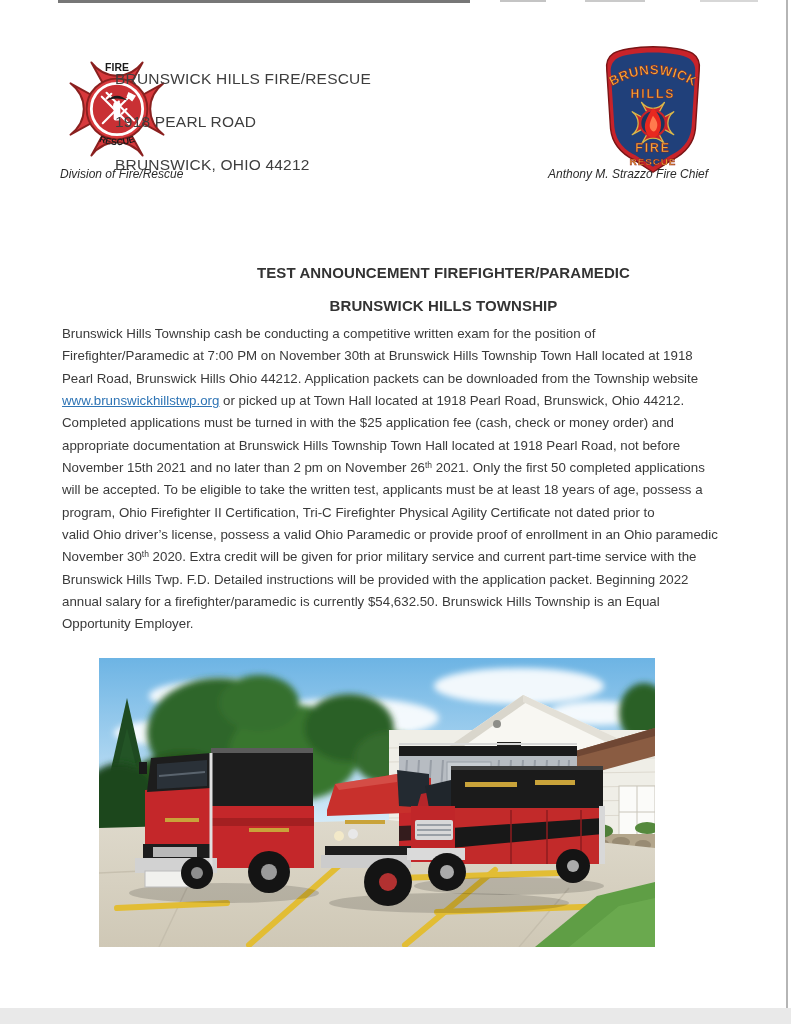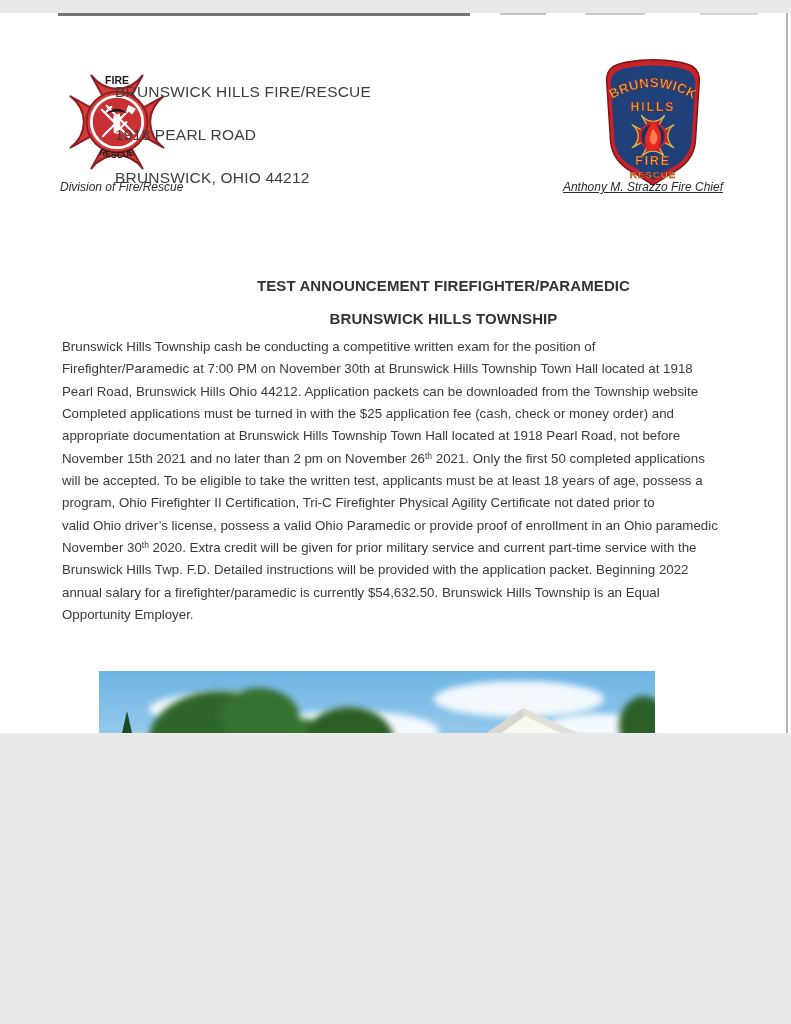--- a/index.html
+++ b/index.html
@@ -1,31 +1,31 @@
 <!DOCTYPE html>
 <html><head>
 <meta charset="utf-8">
 <style>
   html,body{margin:0;padding:0;background:#e9e9e9;}
-  .page{position:relative;width:791px;height:720px;background:#ffffff;margin:13px auto;
+  .page{position:relative;width:791px;height:1008px;background:#ffffff;margin:0 auto;
         font-family:"Liberation Sans",sans-serif;overflow:hidden;}
   
   .scan-top{position:absolute;left:58px;top:0;width:412px;height:3px;background:#4a4a4a;opacity:.75;}
   .scan-top2{position:absolute;left:500px;top:0;width:46px;height:2px;background:#8a8a8a;opacity:.5;}
   .scan-top3{position:absolute;left:585px;top:0;width:60px;height:2px;background:#8a8a8a;opacity:.45;}
   .scan-top4{position:absolute;left:700px;top:0;width:58px;height:2px;background:#9a9a9a;opacity:.4;}
   .scan-right{position:absolute;left:786px;top:0;width:2px;height:1024px;background:#b5b5b5;}
   
   .logo-left{position:absolute;left:60px;top:50px;width:114px;height:118px;}
   .logo-right{position:absolute;left:596px;top:44px;width:114px;height:132px;}
   .org-block{position:absolute;left:115px;top:57px;width:560px;
              font-size:15.5px;color:#3e3e3e;line-height:43px;letter-spacing:.2px;}
   .caption{position:absolute;top:167px;font-style:italic;font-size:12px;color:#2b2b2b;}
   .caption.left{left:60px;}
-  .caption.right{left:548px;width:175px;text-align:right;text-decoration:underline;}
+  .caption.right{left:548px;width:175px;text-align:left;}
   
   .announce{position:absolute;left:0;top:256px;width:791px;text-align:center;
             font-weight:bold;font-size:15px;color:#333;line-height:33px;letter-spacing:.1px;padding-left:48px;}
   
   .body-par{position:absolute;left:62px;top:323px;width:690px;
             font-size:13.3px;line-height:22.35px;color:#3a3a3a;}
   .body-line{white-space:nowrap;}
   .doc-link{text-decoration:underline;}
   sup.sup{font-size:8.5px;vertical-align:4px;line-height:0;}
   
@@ -112,20 +112,21 @@
 
   <div class="announce">
     <div>TEST ANNOUNCEMENT FIREFIGHTER/PARAMEDIC</div>
     <div>BRUNSWICK HILLS TOWNSHIP</div>
   </div>
 
   <div class="body-par">
       <div class="body-line"><span>Brunswick Hills Township cash be conducting a competitive written exam for the position of</span></div>
       <div class="body-line"><span>Firefighter/Paramedic at 7:00 PM on November 30th at Brunswick Hills Township Town Hall located at 1918</span></div>
       <div class="body-line"><span>Pearl Road, Brunswick Hills Ohio 44212. Application packets can be downloaded from the Township website</span></div>
+      <div class="body-line"><a href="#" class="doc-link" style="color: rgb(46, 116, 181);">www.brunswickhillstwp.org</a><span> or picked up at Town Hall located at 1918 Pearl Road, Brunswick, Ohio 44212.</span></div>
       <div class="body-line"><span>Completed applications must be turned in with the $25 application fee (cash, check or money order) and</span></div>
       <div class="body-line"><span>appropriate documentation at Brunswick Hills Township Town Hall located at 1918 Pearl Road, not before</span></div>
       <div class="body-line"><span>November 15th 2021 and no later than 2 pm on November 26</span><sup class="sup">th</sup><span> 2021. Only the first 50 completed applications</span></div>
       <div class="body-line"><span>will be accepted. To be eligible to take the written test, applicants must be at least 18 years of age, possess a</span></div>
       <div class="body-line"><span>program, Ohio Firefighter II Certification, Tri-C Firefighter Physical Agility Certificate not dated prior to</span></div>
       <div class="body-line"><span>valid Ohio driver’s license, possess a valid Ohio Paramedic or provide proof of enrollment in an Ohio paramedic</span></div>
       <div class="body-line"><span>November 30</span><sup class="sup">th</sup><span> 2020. Extra credit will be given for prior military service and current part-time service with the</span></div>
       <div class="body-line"><span>Brunswick Hills Twp. F.D. Detailed instructions will be provided with the application packet. Beginning 2022</span></div>
       <div class="body-line"><span>annual salary for a firefighter/paramedic is currently $54,632.50. Brunswick Hills Township is an Equal</span></div>
       <div class="body-line"><span>Opportunity Employer.</span></div>

